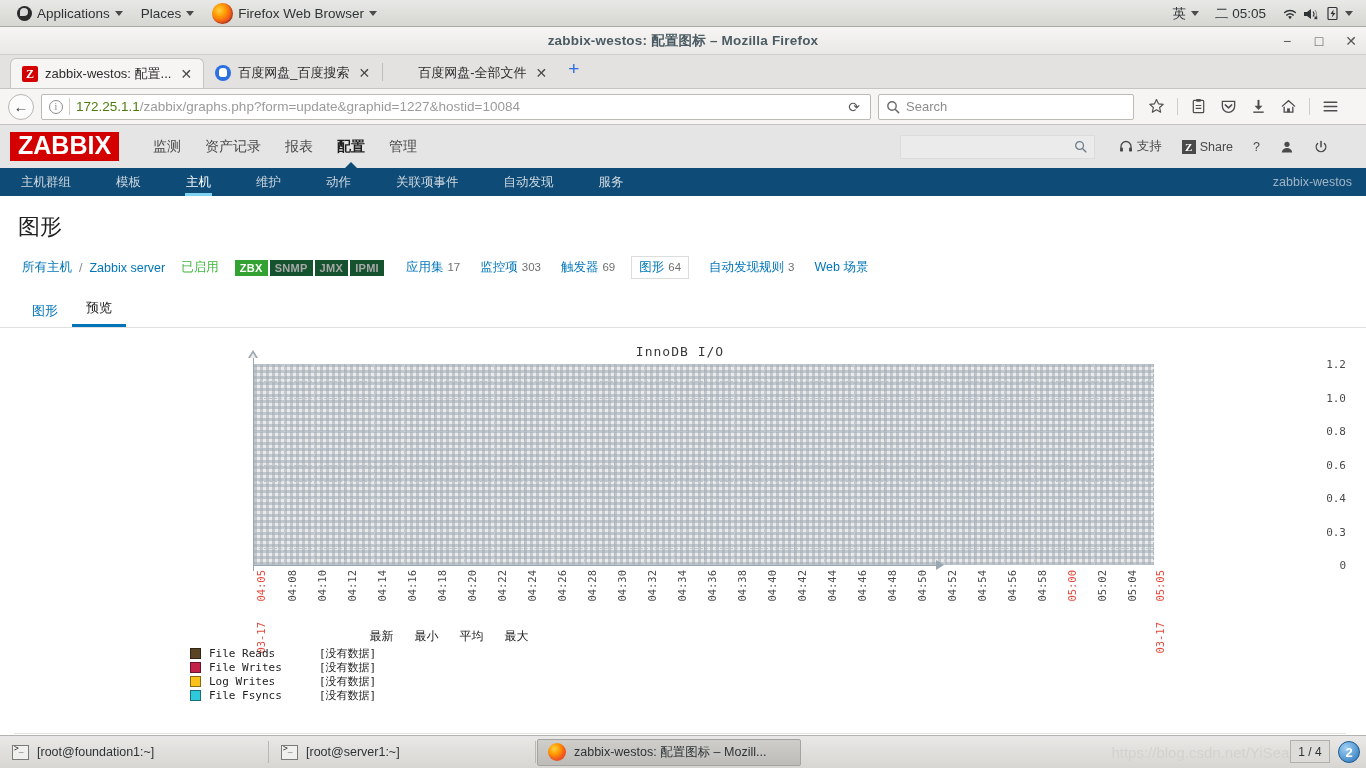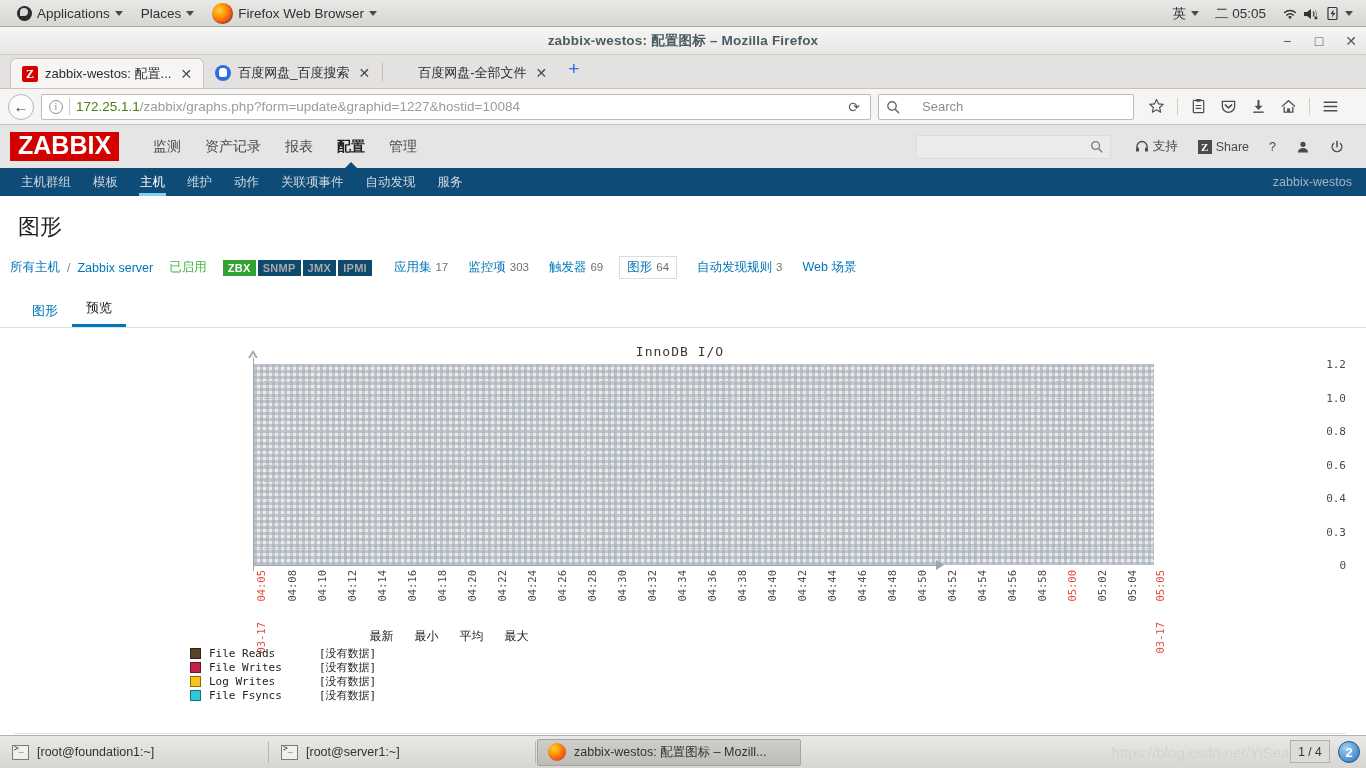--- a/index.html
+++ b/index.html
@@ -146,21 +146,21 @@
     font-size: 10px; line-height: 12px; text-align: center;
     font-family: "Liberation Serif", serif; flex: none; margin-left: 3px;
   }
   .vsep { width: 1px; height: 17px; background: #cfcdc9; }
   #url-text { flex: 1; font-size: 13.5px; color: #9b9b9b; white-space: nowrap; overflow: hidden; }
   #url-text b { color: #4d7c0f; font-weight: normal; }
   #reload-btn { color: #5a5a5a; font-size: 14px; padding: 0 6px; }
   #searchbar {
     width: 256px; height: 26px; background: #fff;
     border: 1px solid #bdbab6; border-radius: 2px;
-    display: flex; align-items: center; gap: 22px; padding: 0 7px;
+    display: flex; align-items: center; gap: 6px; padding: 0 7px;
     flex: none;
   }
   #searchbar .sb-text { color: #8d8d8d; font-size: 13px; }
   #nav-icons { display: flex; align-items: center; gap: 11px; padding-left: 6px; color: #4d4d4d; flex: none;}
   #nav-icons .nicon { width: 19px; height: 19px; display:flex; align-items:center; justify-content:center; }
 
   
   #page { flex: 1; background: #fff; overflow: hidden; position: relative; }
 
   #zbx-header {
@@ -179,67 +179,67 @@
     display: flex; align-items: center; position: relative;
   }
   .topmenu .tm-item.active { color: #1f1f1f; font-weight: bold; }
   .topmenu .tm-item.active::after {
     content: ""; position: absolute; bottom: -1px; left: 50%;
     transform: translateX(-50%);
     border-left: 7px solid transparent; border-right: 7px solid transparent;
     border-bottom: 7px solid #0f4b77;
   }
   #zbx-header-right {
-    margin-left: auto; display: flex; gap: 0; padding-right: 12px;
+    margin-left: auto; display: flex; gap: 0; padding-right: 28px;
   }
   #zbx-search {
     width: 195px; height: 24px; background: #ebebeb; border: 1px solid #dcdcdc;
     display: flex; align-items: center; justify-content: flex-end;
     padding: 0 7px; margin-right: 14px;
   }
   .hdr-link {
     display: flex; align-items: center; gap: 4px;
     font-size: 12.5px; color: #4a4a4a; padding: 0 10px;
   }
   .zshare-box {
     background: #4a4a4a; color: #fff; font-weight: bold; font-size: 11px;
     width: 14px; height: 14px; line-height: 14px; text-align: center;
     font-family: "Liberation Serif", serif;
   }
 
   #zbx-submenu {
     height: 28px; background: #0f4b77; display: flex; align-items: center;
-    padding-left: 10px; position: relative;
+    padding-left: 10px; position: relative; gap: 23px;
   }
   #zbx-submenu .sm-item {
     font-size: 12.5px; color: #cfd9e0; padding: 0 11px; height: 28px;
     display: flex; align-items: center; position: relative;
   }
   #zbx-submenu .sm-item.active { color: #ffffff; }
   #zbx-submenu .sm-item.active::after {
     content: ""; position: absolute; bottom: 0; left: 10px; right: 10px;
     height: 3px; background: #7dd3f0;
   }
   #zbx-user { margin-left: auto; padding-right: 14px; color: #9fb4c4; font-size: 12.5px; }
 
   #page-body { background: #fff; }
   #page-title {
     font-size: 22px; color: #1f1f1f; padding: 16px 18px 14px; font-weight: normal;
   }
   #breadcrumb {
-    display: flex; align-items: center; gap: 0; padding: 0 10px 12px;
+    display: flex; align-items: center; gap: 0; padding: 0 22px 12px;
     font-size: 12.5px; flex-wrap: nowrap;
   }
   #breadcrumb a { color: #0275b8; text-decoration: none; }
   #breadcrumb .bc-sep { color: #888; padding: 0 7px; }
   #breadcrumb .bc-enabled { color: #3db63d; padding-left: 16px; }
   .proto-group { display: flex; margin-left: 16px; }
   .proto {
     font-size: 11px; font-weight: bold; color: #a8a8a8;
-    background: #0c4a6e; padding: 2px 5px; margin-right: 2px;
+    background: #14532d; padding: 2px 5px; margin-right: 2px;
     letter-spacing: .3px;
   }
   .proto.on { background: #32a232; color: #fff; }
   .bc-count { display: flex; align-items: baseline; gap: 4px; margin-left: 20px; }
   .bc-count .cnt { color: #6f6f6f; font-size: 11.5px; }
   .bc-count.selected {
     background: #fff; border: 1px solid #dcdcdc; padding: 2px 7px; margin-left: 16px;
   }
   .bc-count.selected a { color: #1f1f1f; }
 

